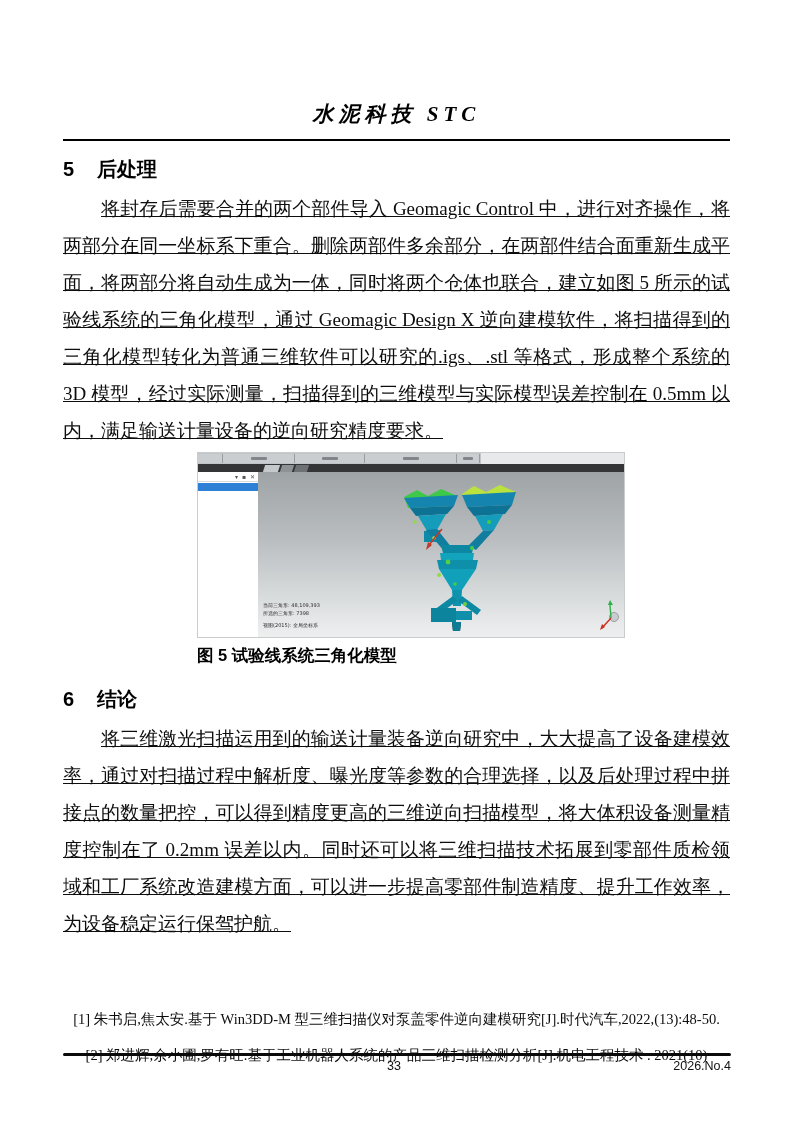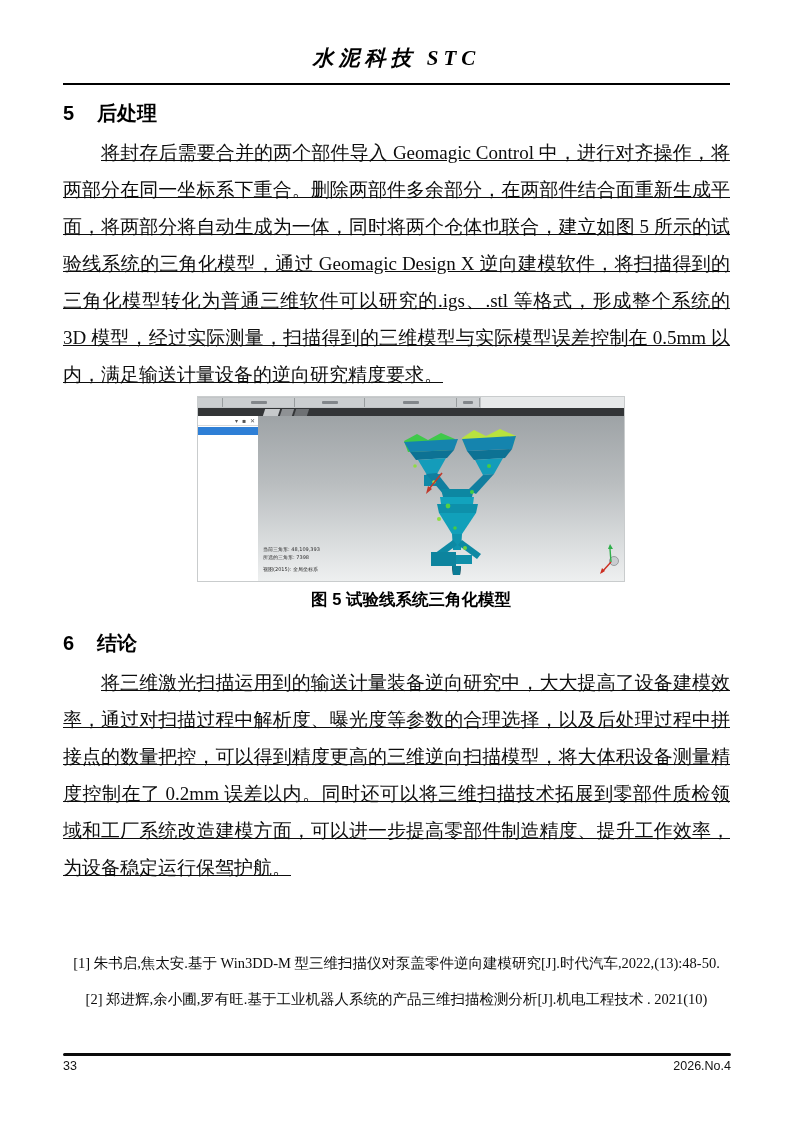--- a/index.html
+++ b/index.html
@@ -3,21 +3,21 @@
 <meta charset="utf-8">
 <style>
   * { margin:0; padding:0; box-sizing:border-box; }
   html,body { background:#888; }
   .page {
     position:relative; width:793px; height:1122px; margin:0 auto;
     background:#ffffff; color:#111;
     font-family:"Liberation Serif","DejaVu Serif",serif;
     overflow:hidden;
   }
-  .content { padding:0 63px; }
+  .content { padding:8px 63px;margin-top:48px; }
 
   
   .journal-title {
     padding-top:44px; text-align:center;
     font-family:"Liberation Serif","DejaVu Serif",serif;
     font-style:italic; font-weight:bold;
     font-size:21px; letter-spacing:5px; color:#000;
   }
   .header-rule { margin-top:11px; border-bottom:2.5px solid #000; }
 
@@ -60,34 +60,34 @@
   .viewport {
     position:absolute; left:60px; top:19px; width:368px; height:167px;
     background:linear-gradient(180deg,#9ea3a6 0%, #b9bdbf 40%, #d9dcdd 75%, #eff1f1 100%);
   }
   .status-block { position:absolute; left:5px; bottom:10px; font-family:"DejaVu Sans",sans-serif; font-size:5px; line-height:8px; color:#2c2c2c; }
   .status-line3 { margin-top:4px; }
   .model-svg { position:absolute; left:0; top:0; }
 
   .figure-caption {
     margin-left:134px; width:428px; margin-top:7px;
-    text-align:center; font-family:"Liberation Sans","DejaVu Sans",sans-serif;
+    font-family:"Liberation Sans","DejaVu Sans",sans-serif;
     font-weight:bold; font-size:16.5px; color:#000;
   }
 
   
   .refs { margin-top:66px; }
   .refs-heading { font-family:"Liberation Sans","DejaVu Sans",sans-serif; font-weight:bold; font-size:16px; color:#000; }
   .ref-item { margin-top:14px; font-size:14.5px; line-height:22px; color:#0d0d0d;text-align:center; }
 
   
   .footer { position:absolute; left:63px; right:62px; top:1053px; }
   .footer-rule { border-bottom:3px solid #0a0a0a; border-radius:2px; }
   .footer-row { position:relative; margin-top:3px; height:18px; font-family:"Liberation Sans","DejaVu Sans",sans-serif; font-size:12.5px; color:#111; }
-  .page-number { position:absolute; left:0; right:6px; text-align:left; }
+  .page-number { position:absolute; left:0; right:6px; text-align:center; }
   .issue-label { position:absolute; right:0; }
 </style>
 </head>
 <body>
 
 <div class="page">
 
   <div class="content">
 
     <div class="journal-title">水泥科技 STC</div>

